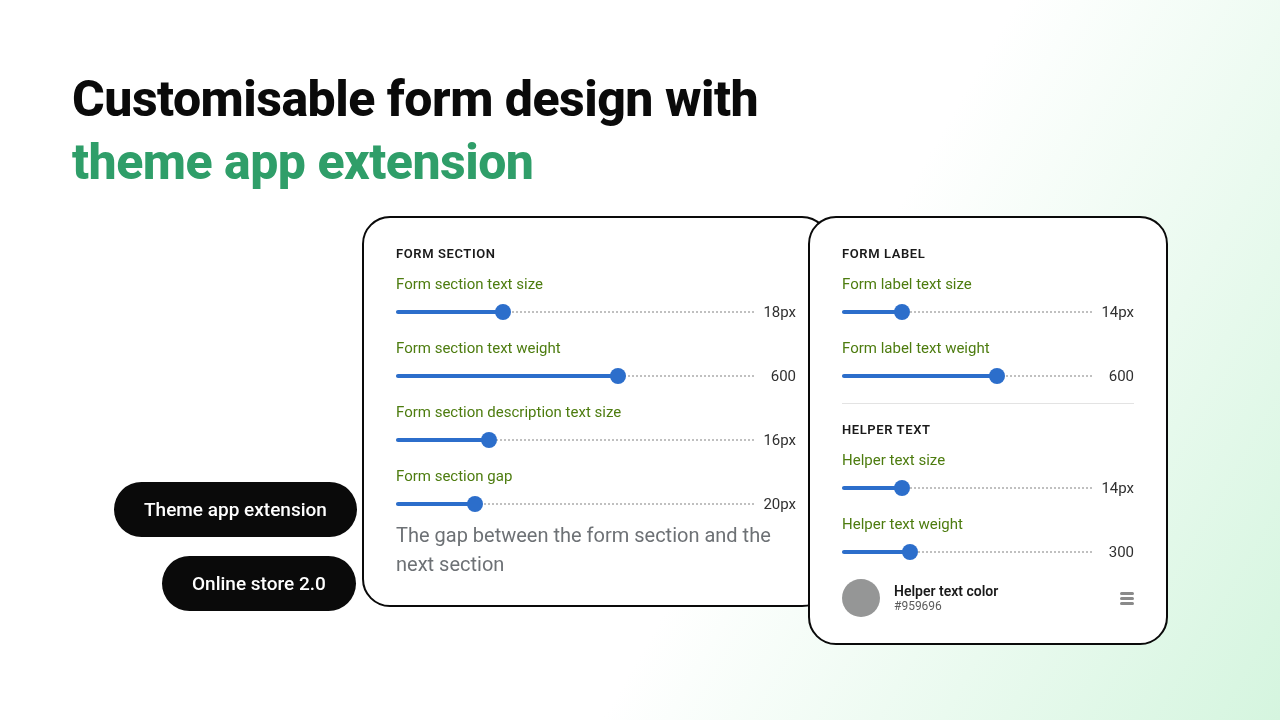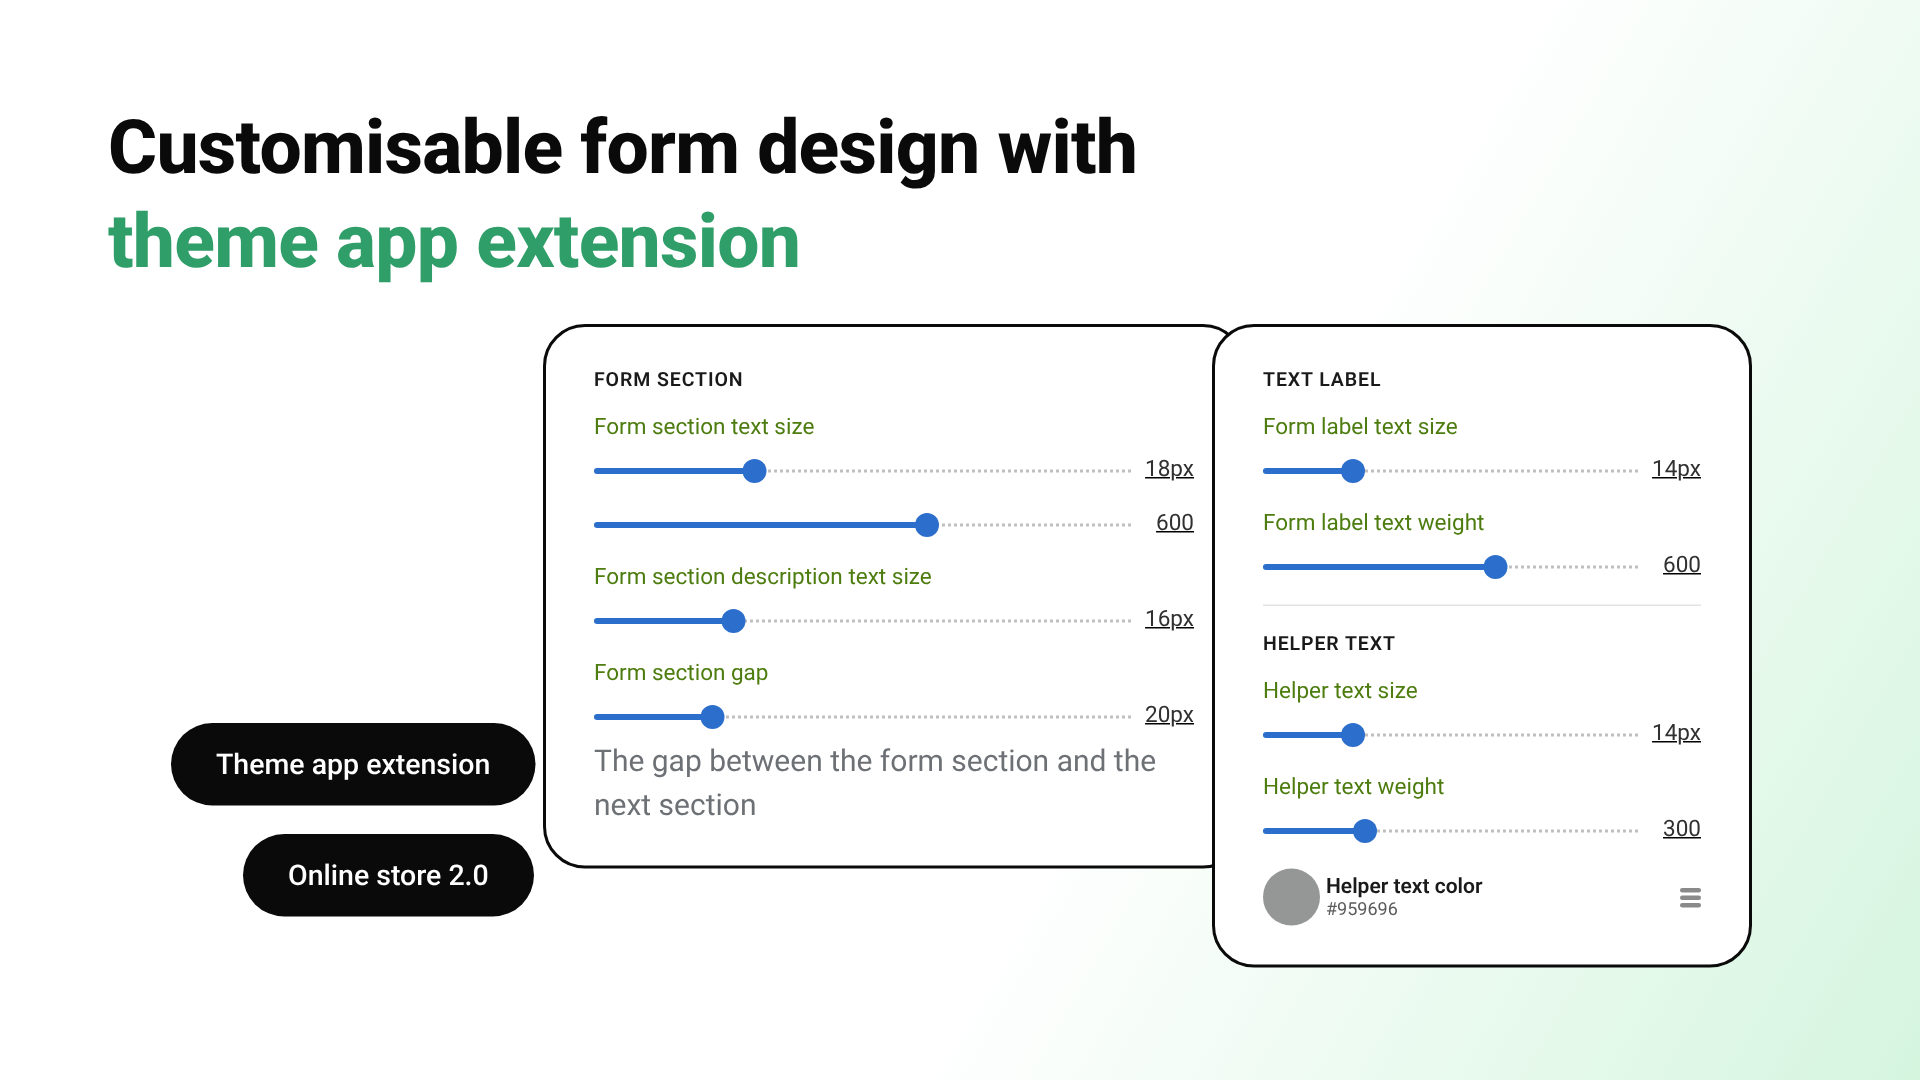--- a/index.html
+++ b/index.html
@@ -54,22 +54,21 @@
   }
   .control { margin-bottom: 18px; }
   .control:last-child { margin-bottom: 0; }
   .control-label {
     font-size: 15px;
     color: #4d7c0f;
     margin-bottom: 10px;
   }
   .slider-row {
     display: flex;
-    align-items: flex-end;
-    text-decoration: underline;
+    align-items: center;
   }
   .slider {
     position: relative;
     flex: 1;
     height: 14px;
   }
   .slider-track {
     position: absolute;
     top: 50%;
     left: 0; right: 0;
@@ -108,21 +107,21 @@
     margin-top: 8px;
   }
   .divider {
     border: none;
     border-top: 1px solid #e3e3e3;
     margin: 6px 0 18px 0;
   }
   .color-row {
     display: flex;
     align-items: center;
-    gap: 4px;
+    gap: 14px;
     margin-top: 8px;
   }
   .color-swatch {
     width: 38px;
     height: 38px;
     border-radius: 50%;
     background: #959696;
   }
   .color-info { flex: 1; }
   .color-label { font-size: 14px; font-weight: 600; color: #1a1a1a; }
@@ -160,20 +159,21 @@
       <div class="slider">
         <div class="slider-track"></div>
         <div class="slider-fill" style="width:30%"></div>
         <div class="slider-thumb" style="left:30%"></div>
       </div>
       <div class="slider-value">18px</div>
     </div>
   </div>
 
   <div class="control">
+    <div class="control-label">Form section text weight</div>
     <div class="slider-row">
       <div class="slider">
         <div class="slider-track"></div>
         <div class="slider-fill" style="width:62%"></div>
         <div class="slider-thumb" style="left:62%"></div>
       </div>
       <div class="slider-value">600</div>
     </div>
   </div>
 
@@ -197,21 +197,21 @@
         <div class="slider-fill" style="width:22%"></div>
         <div class="slider-thumb" style="left:22%"></div>
       </div>
       <div class="slider-value">20px</div>
     </div>
     <div class="control-desc">The gap between the form section and the next section</div>
   </div>
 </div>
 
 <div class="panel panel-2">
-  <div class="section-title">TEXT LABEL</div>
+  <div class="section-title">FORM LABEL</div>
 
   <div class="control">
     <div class="control-label">Form label text size</div>
     <div class="slider-row">
       <div class="slider">
         <div class="slider-track"></div>
         <div class="slider-fill" style="width:24%"></div>
         <div class="slider-thumb" style="left:24%"></div>
       </div>
       <div class="slider-value">14px</div>

